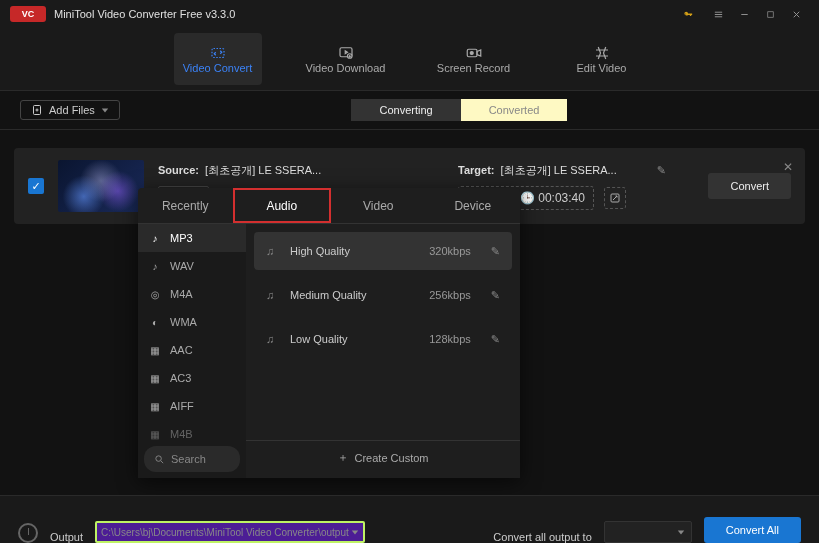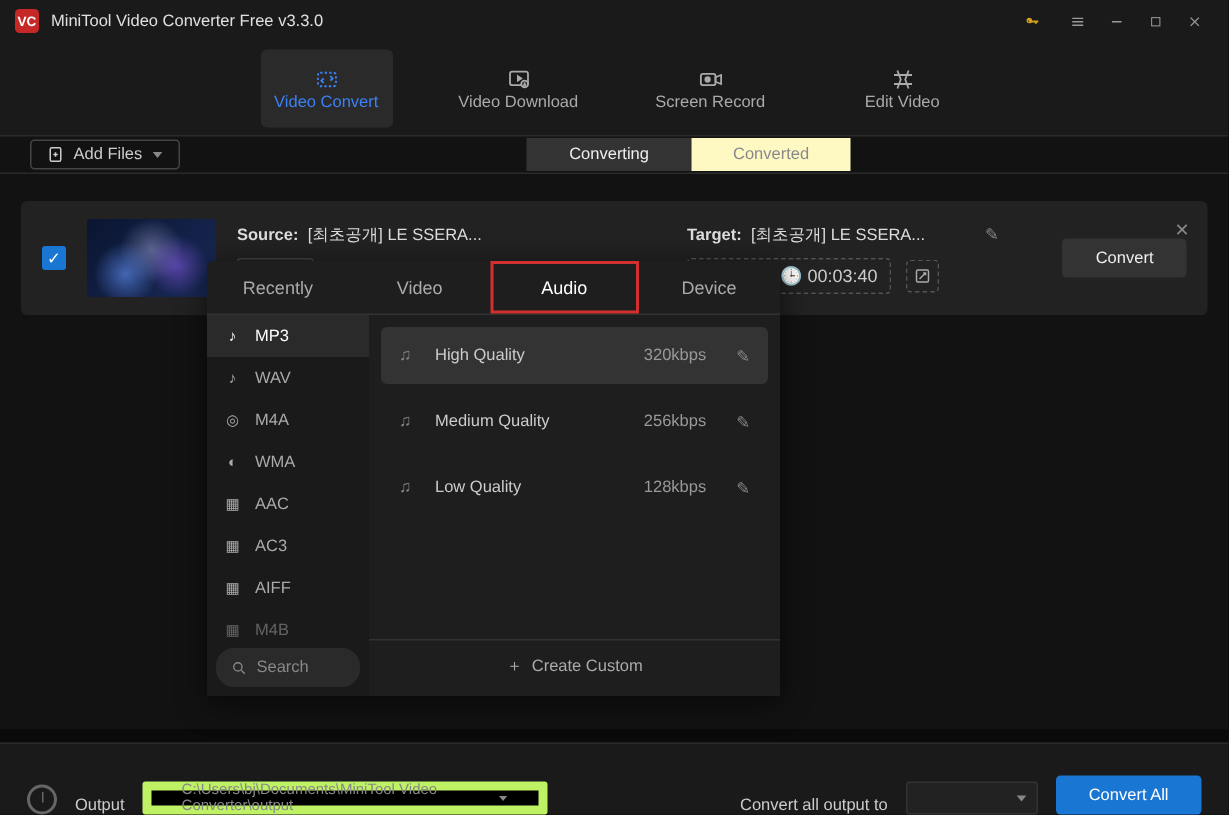--- a/index.html
+++ b/index.html
@@ -1,32 +1,32 @@
 <!DOCTYPE html>
 <html><head>
 <meta charset="utf-8">
 <style>
 * { box-sizing: border-box; margin: 0; padding: 0; font-family: 'Segoe UI', Arial, sans-serif; }
 body { background: #0a0a0a; width: 819px; height: 543px; overflow: hidden; color: #ccc; font-size: 12px; }
 
 .titlebar { height: 28px; background: #1a1a1a; display: flex; align-items: center; padding: 0 10px; }
-.titlebar .logo { width: 16px; height: 16px; background: #c62828; border-radius: 3px; display: flex; align-items: center; justify-content: center; font-size: 9px; font-weight: bold; color: #fff; margin-right: 8px; }
+.titlebar .logo { width: 36px; height: 16px; background: #c62828; border-radius: 3px; display: flex; align-items: center; justify-content: center; font-size: 9px; font-weight: bold; color: #fff; margin-right: 8px; }
 .titlebar .title { flex: 1; font-size: 11px; color: #e0e0e0; }
 .titlebar .ctrl { width: 26px; height: 20px; display: flex; align-items: center; justify-content: center; color: #999; cursor: pointer; }
 .titlebar .ctrl svg { width: 11px; height: 11px; }
 .titlebar .key-icon { color: #d4a017; margin-right: 4px; }
 
 .main-tabs { height: 62px; background: #1a1a1a; display: flex; justify-content: center; gap: 40px; align-items: center; }
 .main-tab { width: 88px; height: 52px; display: flex; flex-direction: column; align-items: center; justify-content: center; gap: 0; color: #aaa; cursor: pointer; border-radius: 4px; }
 .main-tab.active { background: #2a2a2a; color: #3b82f6; }
 .main-tab .icon { font-size: 18px; }
 .main-tab .icon svg { width: 20px; height: 18px; }
 .main-tab .label { font-size: 11px; }
 
-.toolbar { height: 26px; display: flex; align-items: center; padding: 0 20px; background: #121212; border-top: 1px solid #2a2a2a; border-bottom: 1px solid #2a2a2a;}
+.toolbar { height: 40px; display: flex; align-items: center; padding: 0 20px; background: #121212; border-top: 1px solid #2a2a2a; border-bottom: 1px solid #2a2a2a;}
 .add-files { display: flex; align-items: center; gap: 6px; padding: 3px 10px; border: 1px solid #444; border-radius: 3px; cursor: pointer; color: #ccc; font-size: 11px; }
 .toolbar .spacer { flex: 1; }
 .sub-tabs { display: flex; }
 .sub-tab { padding: 5px 28px; background: #fef9c3; color: #888; cursor: pointer; font-size: 11px; }
 .sub-tab.active { background: #333; color: #eee; }
 
 .content { padding: 18px 14px; position: relative; background: #121212; height: 370px;}
 
 .file-row { background: #222; border-radius: 4px; padding: 12px 14px; display: flex; align-items: center; gap: 14px; position: relative; }
 .file-row .check { width: 16px; height: 16px; background: #1976d2; border-radius: 2px; display:flex; align-items:center; justify-content:center; color:#fff; font-size:11px;}
@@ -66,21 +66,21 @@
 .search-box { height:26px; margin:6px; background:#2a2a2a; border-radius:12px; display:flex; align-items:center; gap:6px; padding:0 10px; color:#888; font-size:11px;}
 .create-custom { height:34px; display:flex; align-items:center; justify-content:center; gap:6px; font-size:11px; color:#aaa; border-top:1px solid #333; cursor:pointer;}
 .popup-footer { display:flex; background:#1e1e1e;}
 .popup-footer .left { width:108px; background:#1a1a1a;}
 .popup-footer .right { flex:1;}
 
 .bottom-bar { position:absolute; left:0; right:0; bottom:0; height:48px; background:#1a1a1a; display:flex; align-items:flex-end; padding:0 18px; gap:12px; border-top:1px solid #2a2a2a;}
 .bottom-bar .clock-ic { width:20px; height:20px; border:2px solid #666; border-radius:50%; position:relative;}
 .bottom-bar .clock-ic::after{content:'';position:absolute;left:50%;top:20%;width:1px;height:40%;background:#666;}
 .output-label { font-size:11px; color:#ccc;}
-.output-path { flex:0 0 270px; height:22px; background:#000000; border:6px solid #bef264; border-radius:2px; padding:0 20px; display:flex; align-items:center; font-size:10px; color:#888; justify-content:space-between;}
+.output-path { flex:0 0 270px; height:22px; background:#4c1d95; border:2px solid #bef264; border-radius:2px; padding:0 4px; display:flex; align-items:center; font-size:10px; color:#888; justify-content:space-between;}
 .bottom-bar .flex-sp { flex:1;}
 .convert-all-label { font-size:11px; color:#ccc;}
 .convert-all-sel { width:88px; height:22px; background:#222; border:1px solid #333; border-radius:2px; display:flex; align-items:center; justify-content:flex-end; padding:0 6px; color:#888;}
 .convert-all-btn { padding:7px 22px; background:#1976d2; color:#fff; border:none; border-radius:3px; cursor:pointer; font-size:11px; font-weight:500;}
 
 svg { display:block; }
 </style>
 </head>
 <body>
 
@@ -212,22 +212,22 @@
         </div>
       </div>
     </div>
     <button class="convert-btn">Convert</button>
     <span class="close-x">✕</span>
   </div>
 
   <div class="popup">
     <div class="popup-tabs">
       <div class="popup-tab">Recently</div>
+      <div class="popup-tab highlight active">Audio</div>
       <div class="popup-tab">Video</div>
-      <div class="popup-tab highlight active">Audio</div>
       <div class="popup-tab">Device</div>
     </div>
     <div class="popup-body">
       <div class="fmt-list">
         <div class="fmt-item active">
             <span class="fi-icon">♪</span>
             <span>MP3</span>
           </div>
         <div class="fmt-item">
             <span class="fi-icon">♪</span>

